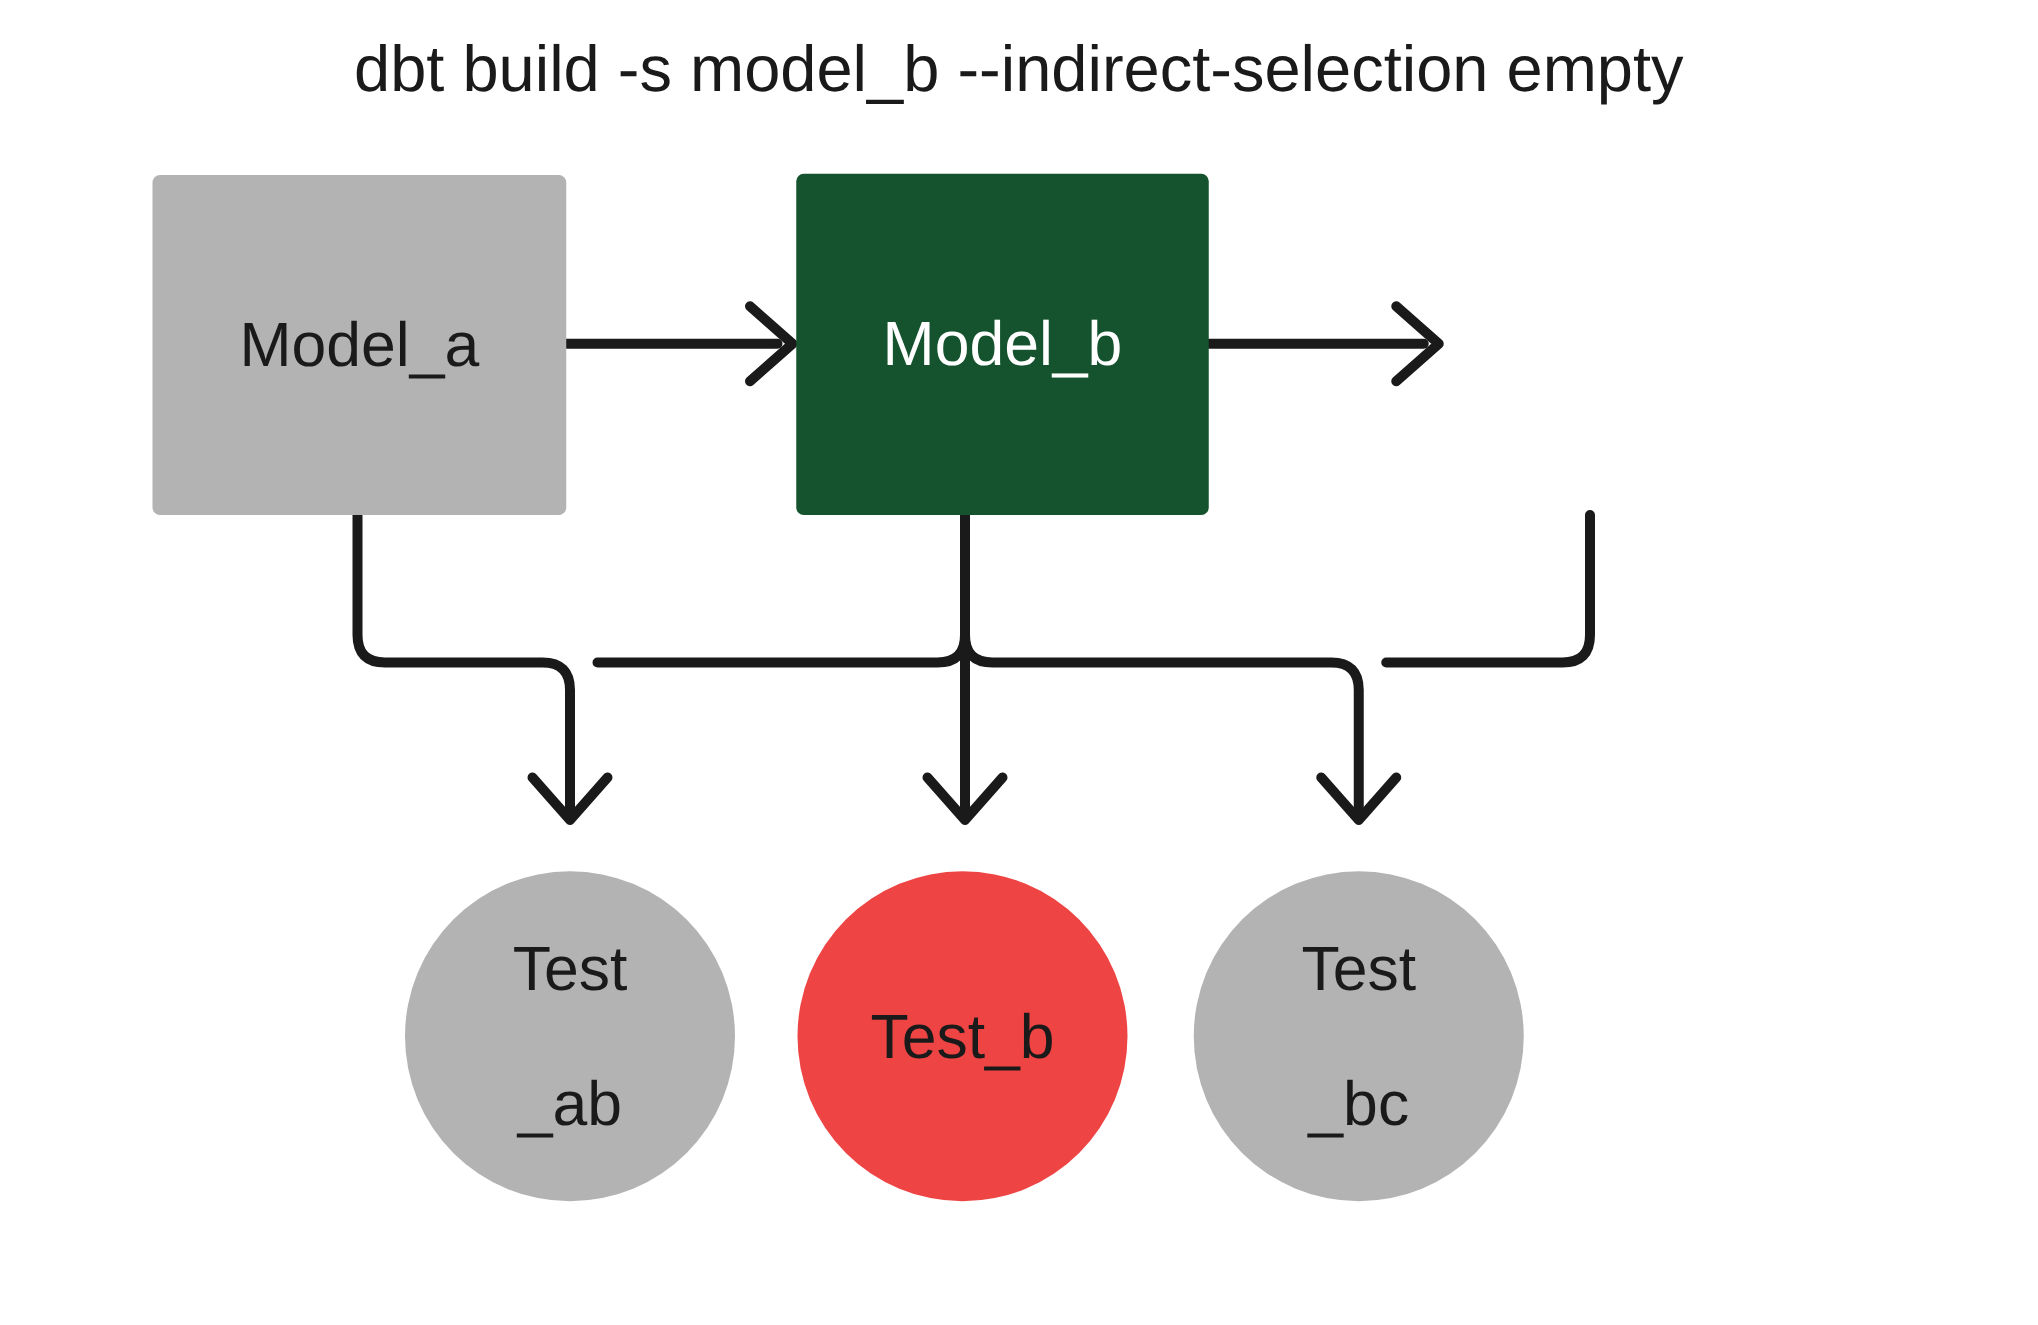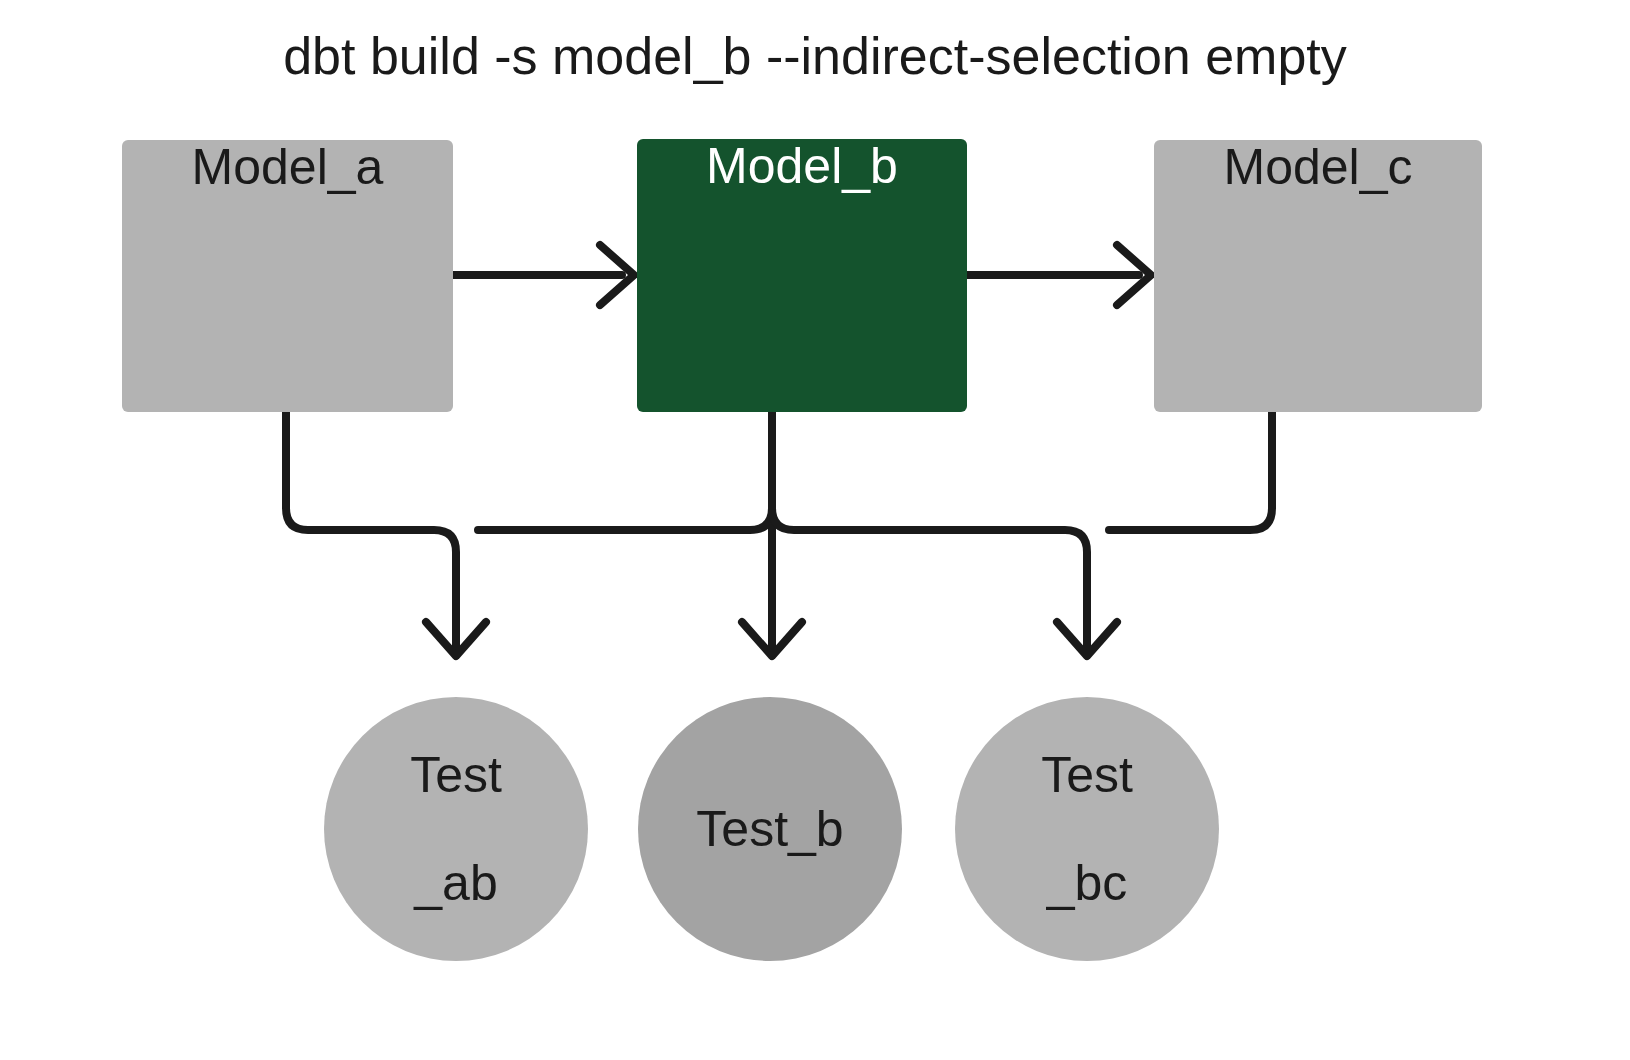--- a/index.html
+++ b/index.html
@@ -34,20 +34,21 @@
     text-align: center;
     font-size: 52px;
     color: #1a1a1a;
     letter-spacing: 0px;
     white-space: nowrap;
   }
   .node-box {
     position: absolute;
     border-radius: 6px;
     display: flex;
+    align-items: center;
     justify-content: center;
     font-size: 50px;
     line-height: 1.1;
     box-sizing: border-box;
   }
   .node-circle {
     position: absolute;
     border-radius: 50%;
     display: flex;
     flex-direction: column;
@@ -108,30 +109,27 @@
   </svg>
 
   <div class="node-box" style="left:122px; top:140px; width:331px; height:272px; background:#b3b3b3; color:#1a1a1a;">
     <span>Model_a</span>
   </div>
 
   <div class="node-box" style="left:637px; top:139px; width:330px; height:273px; background:#14532d; color:#ffffff;">
     <span>Model_b</span>
   </div>
 
-  <div class="node-box" style="left:1154px; top:140px; width:328px; height:272px; background:#b3b3b3; color:#1a1a1a;">
-    <span>Model_c</span>
-  </div>
 
   <div class="node-circle" style="left:324px; top:697px; width:264px; height:264px; background:#b3b3b3; color:#1a1a1a;">
     <span class="line1">Test</span>
     <span class="line2">_ab</span>
   </div>
 
-  <div class="node-circle single" style="left:638px; top:697px; width:264px; height:264px; background:#a3a3a3; color:#1a1a1a;">
+  <div class="node-circle single" style="left:638px; top:697px; width:264px; height:264px; background:#ef4444; color:#1a1a1a;">
     <span class="line1">Test_b</span>
 
   </div>
 
   <div class="node-circle" style="left:955px; top:697px; width:264px; height:264px; background:#b3b3b3; color:#1a1a1a;">
     <span class="line1">Test</span>
     <span class="line2">_bc</span>
   </div>
 
 </div>

